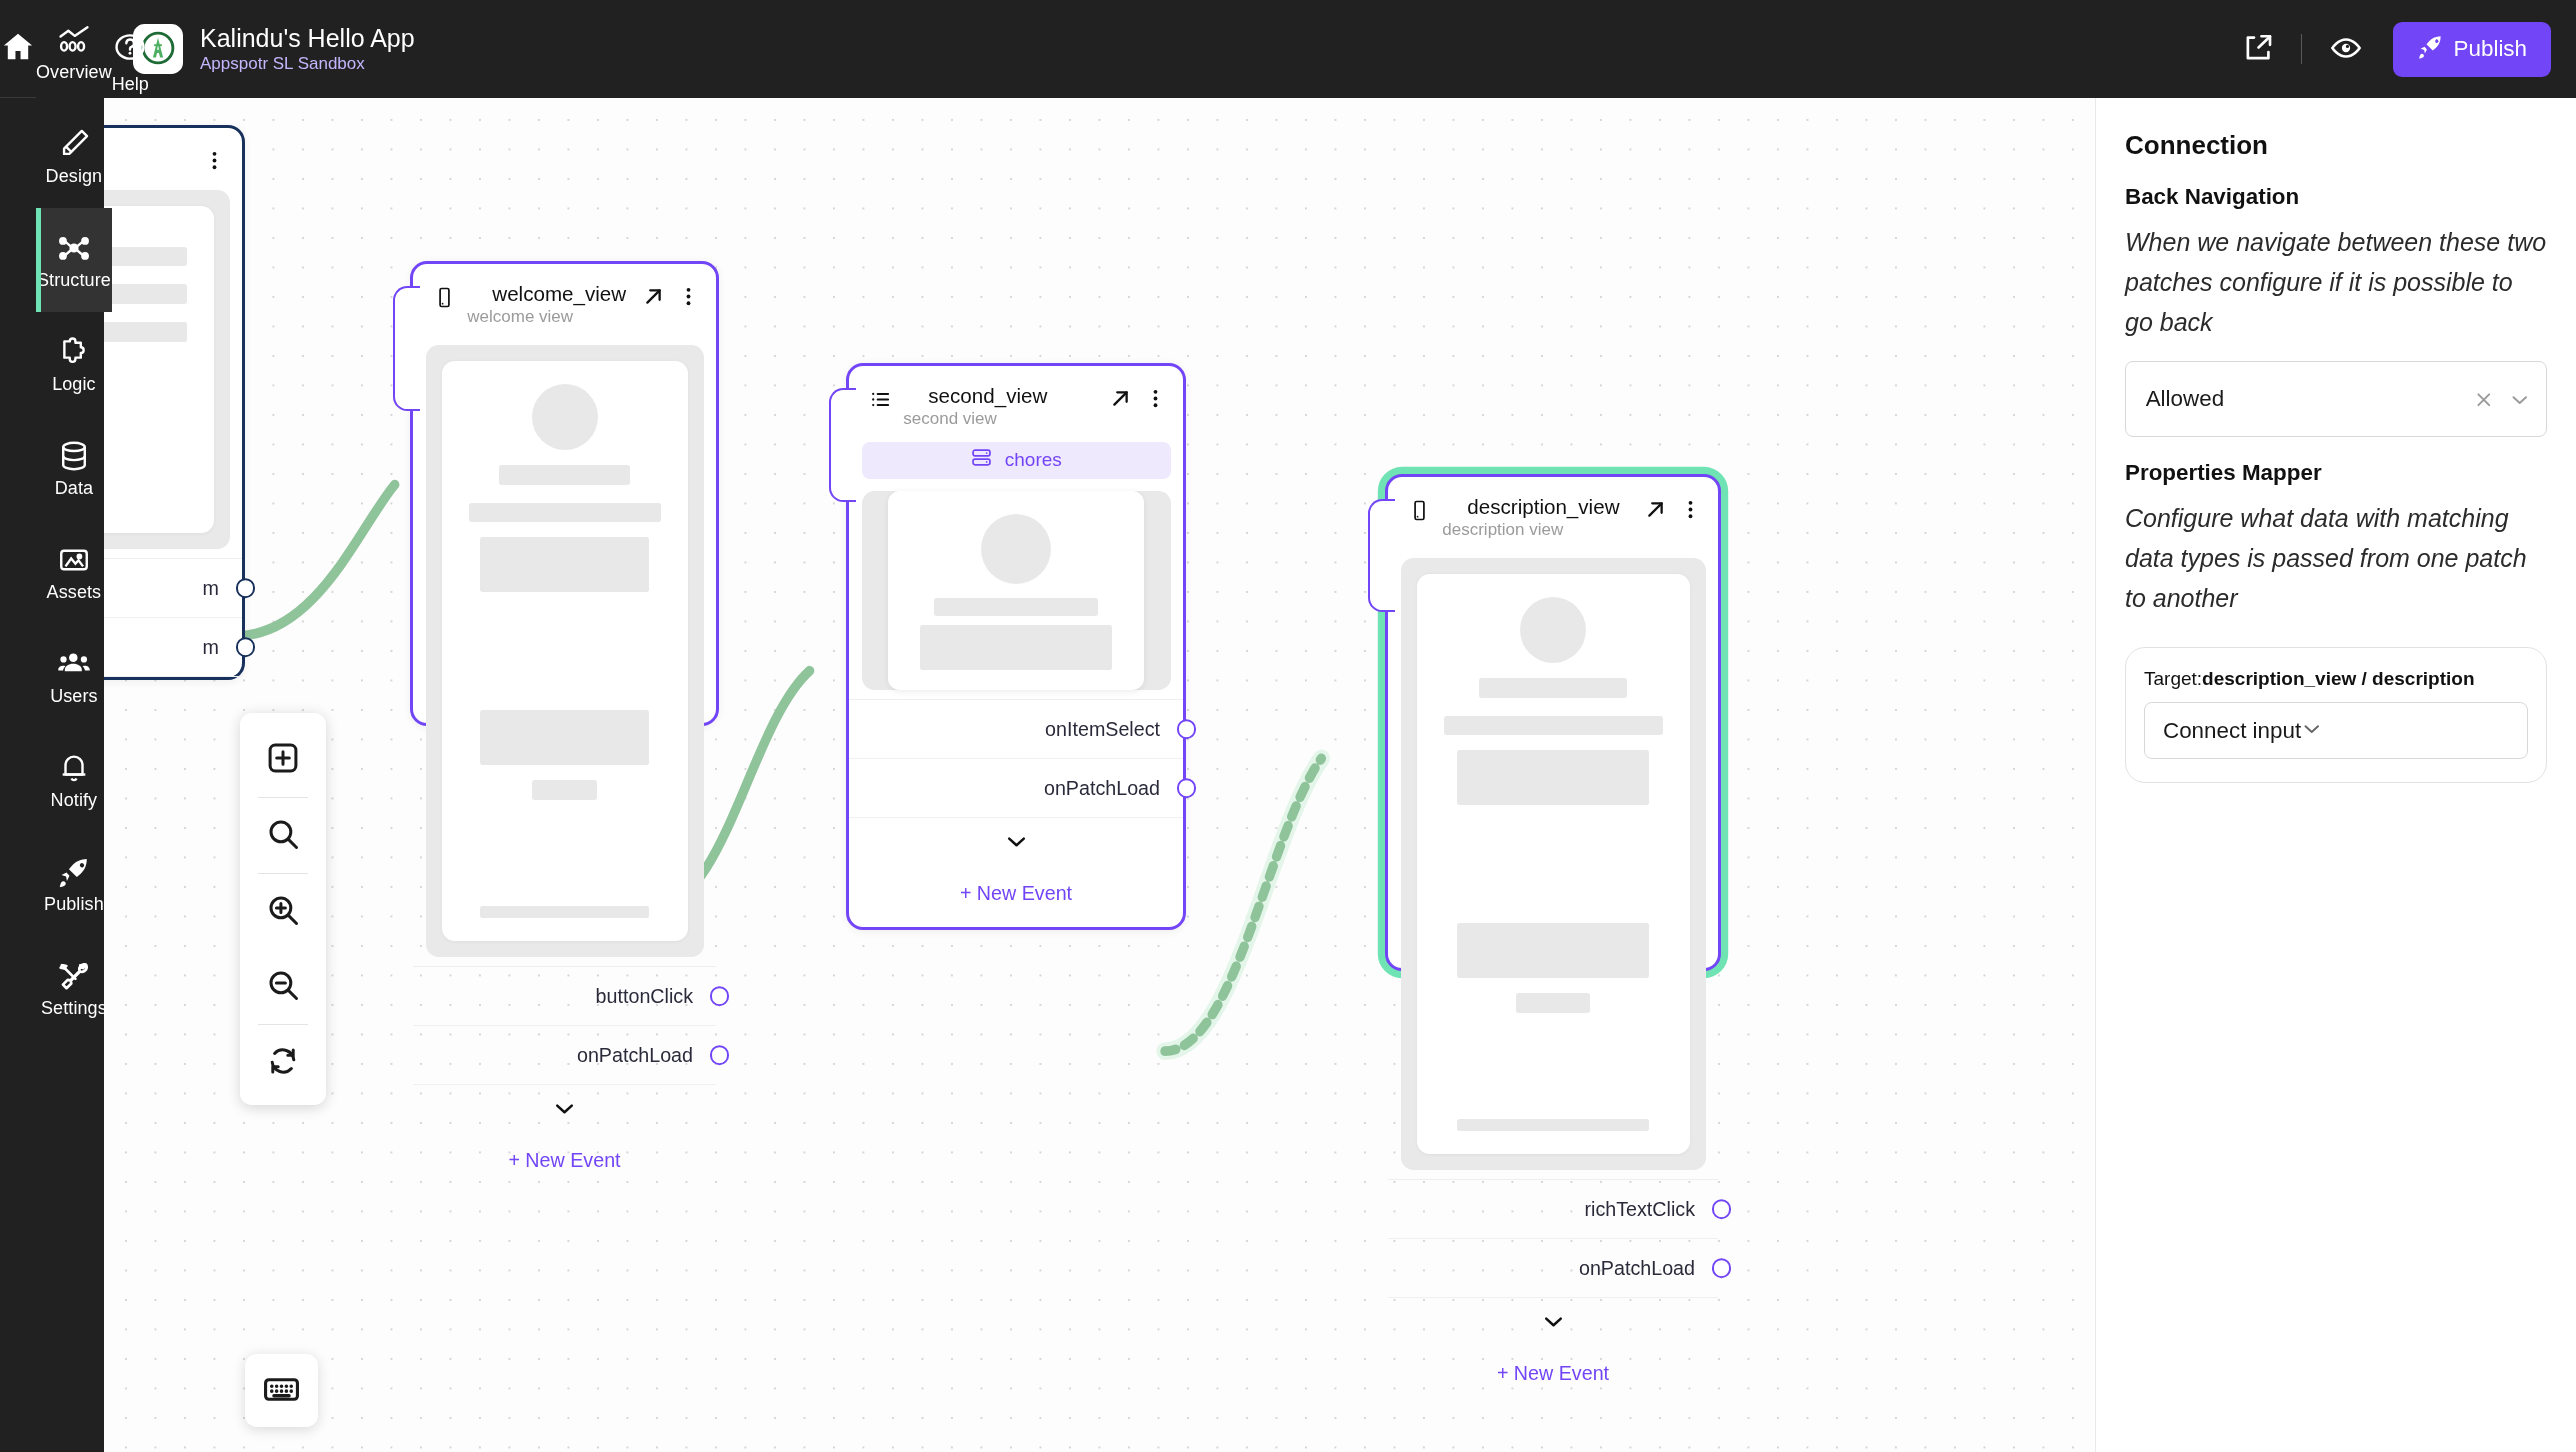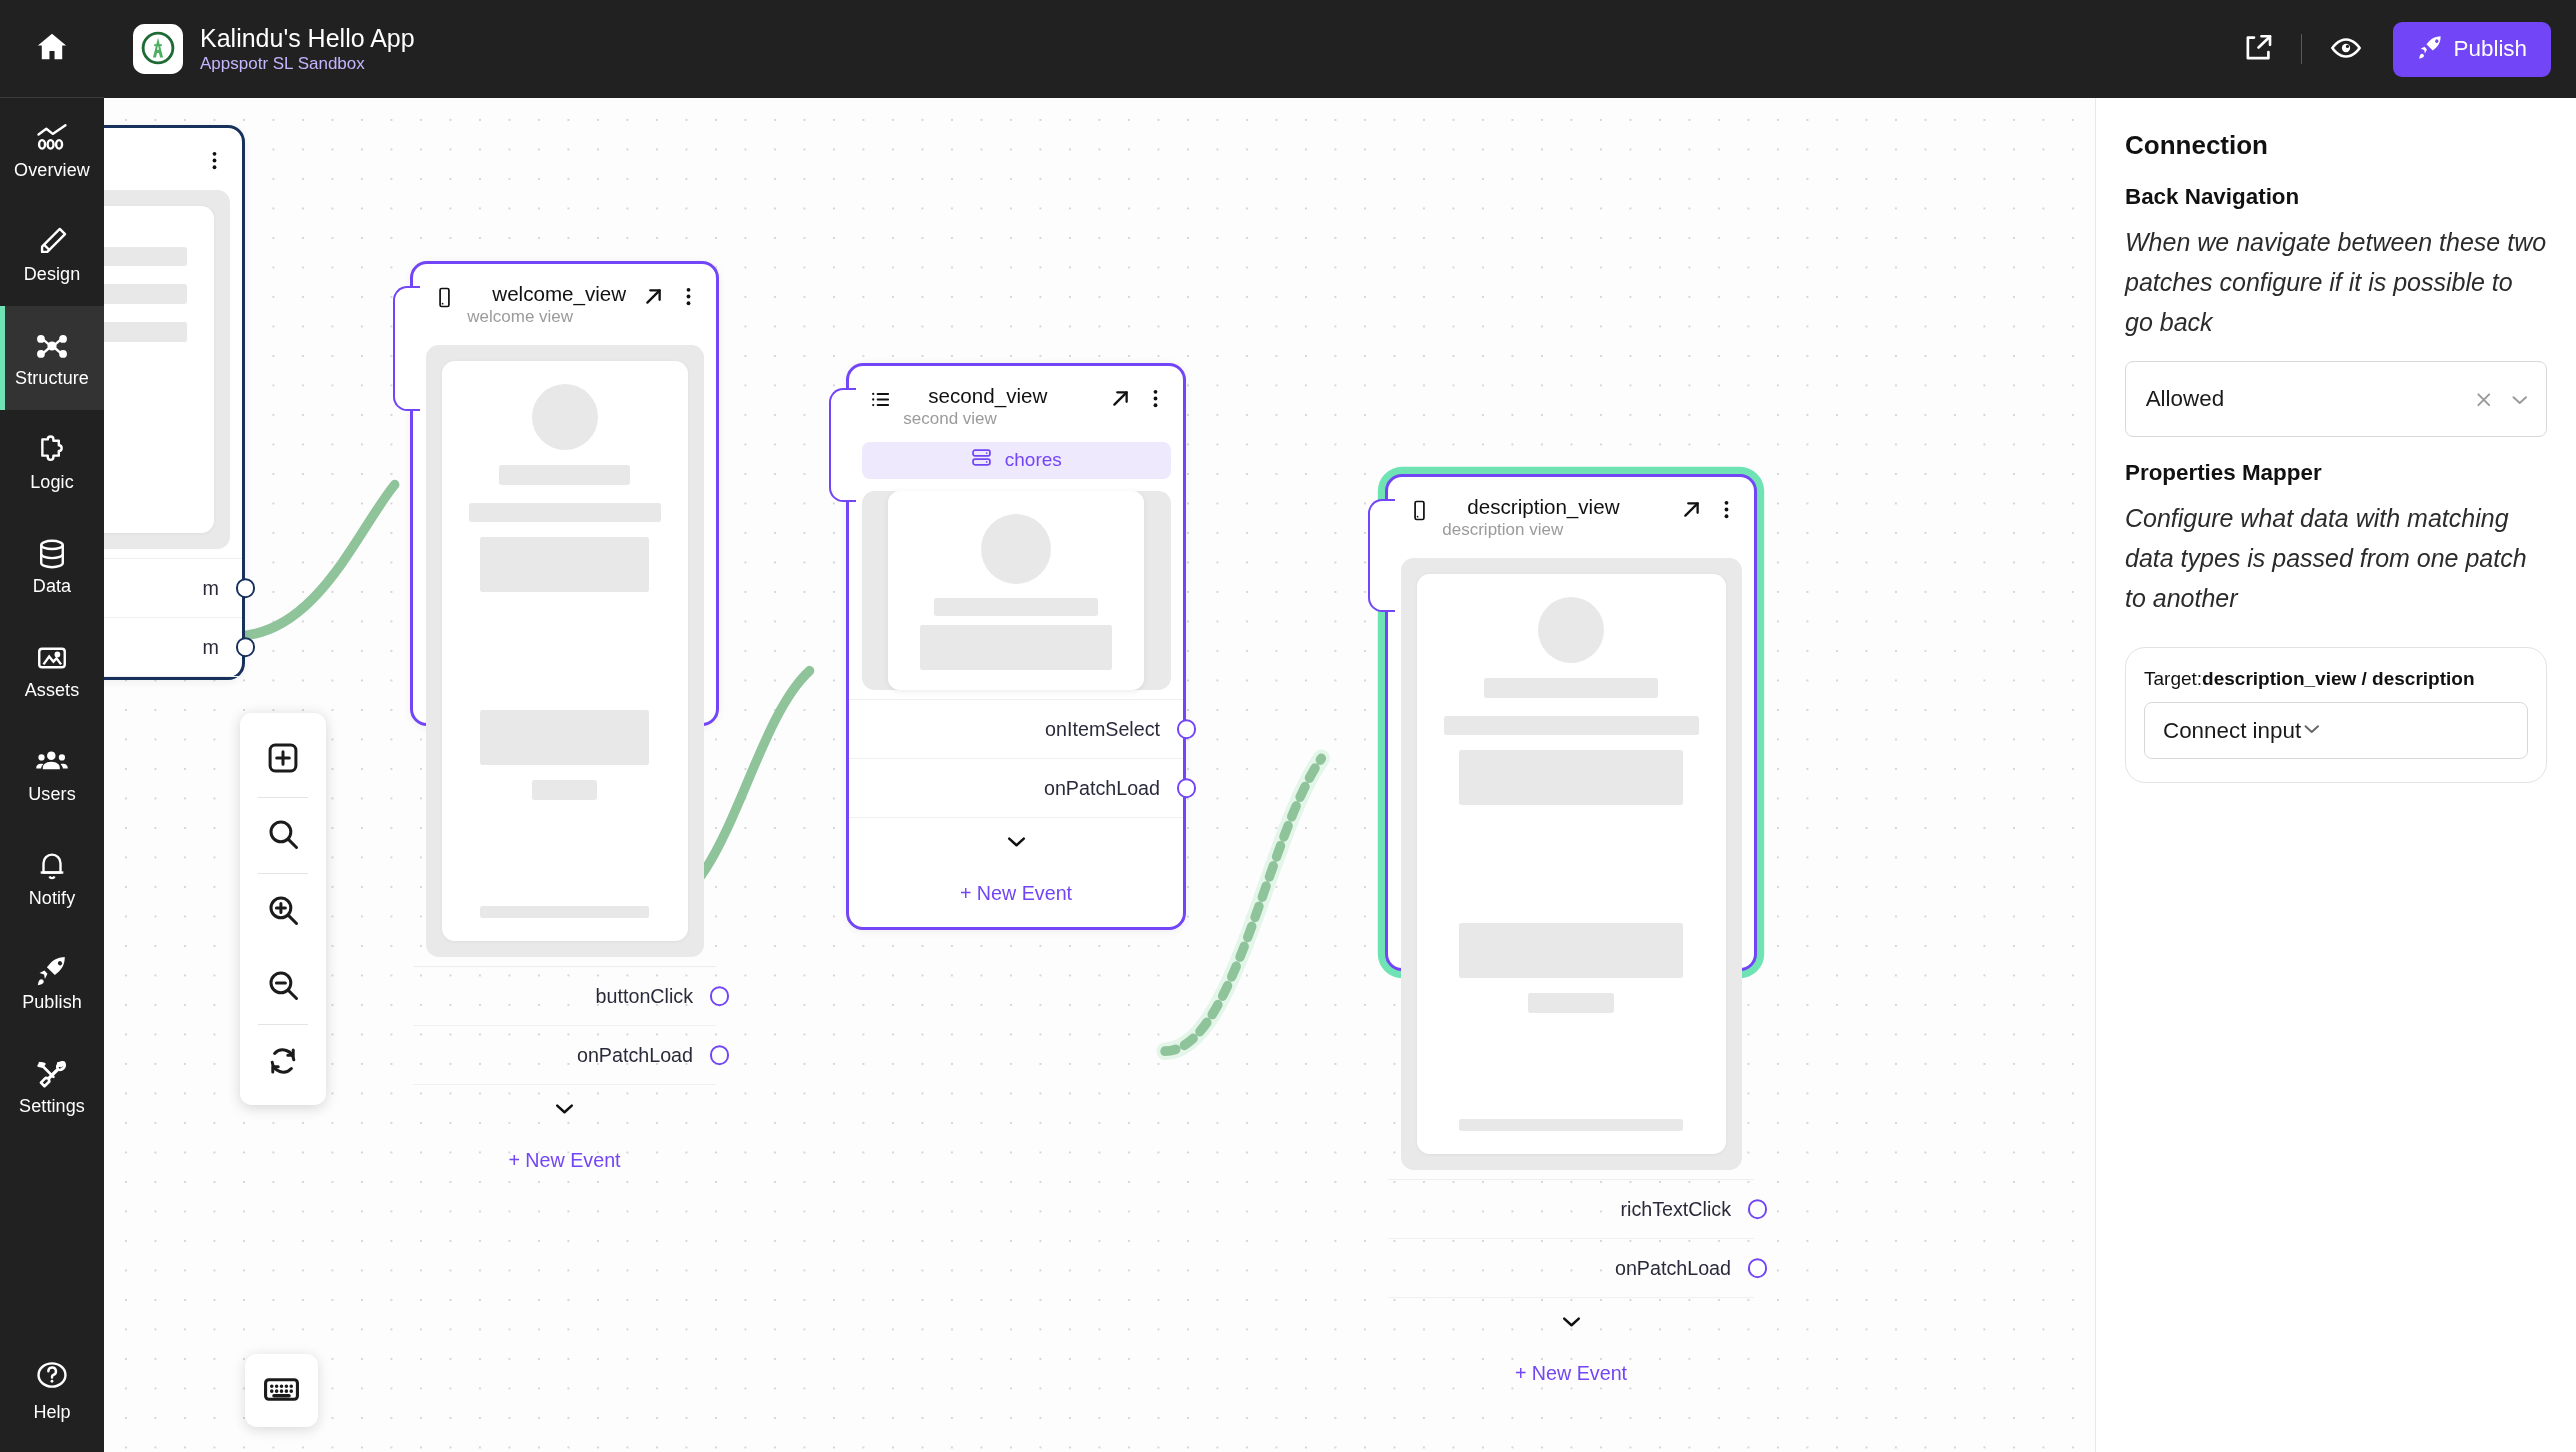--- a/index.html
+++ b/index.html
@@ -6,21 +6,21 @@
   html, body {
     width: 2576px; height: 1453px;
     font-family: "Liberation Sans", sans-serif;
     background: #ffffff; overflow: hidden;
   }
   .app { position: relative; width: 2576px; height: 1453px; display: flex; }
 
   
   .sidebar {
     width: 104px; height: 1453px; background: #212121;
-    display: flex; flex-direction: column; align-items: stretch;
+    display: flex; flex-direction: row; align-items: stretch;
     flex: 0 0 104px; position: relative; z-index: 40;
   }
   .side-home {
     height: 98px; display: flex; align-items: center; justify-content: center;
     border-bottom: 0.9px solid #3a3a3a;
   }
   .side-home svg { width: 36px; height: 36px; }
   .side-items { display: flex; flex-direction: column; }
   .side-item {
     position: relative; height: 104px;
@@ -567,21 +567,21 @@
             <span>
               <svg viewBox="0 0 24 24" fill="none" stroke="#111" stroke-width="2.4" stroke-linecap="round" stroke-linejoin="round">
                   <path d="M5 9.2 12 15.6 19 9.2"></path>
                 </svg>
             </span>
           </div>
           <div class="new-event">+ New Event</div>
         </div>
       </div>
 
-      <div class="node selected" style="left:1281px; top:376px; width:372px; height:497px;">
+      <div class="node selected" style="left:1281px; top:376px; width:336px; height:497px;">
         <span class="in-port" style="top:21.5px; height:113px;"></span>
         <div class="node-head">
           <span class="node-typeicon">
             <svg viewBox="0 0 24 24" fill="none" stroke="#111" stroke-width="1.8">
               <rect x="7.4" y="2.6" width="9.2" height="18.8" rx="1.6"></rect>
                 <circle cx="10" cy="18.4" r=".9" fill="#111" stroke="none"></circle>
             </svg>
           </span>
           <div class="node-names">
             <span class="node-title">description_view</span>

